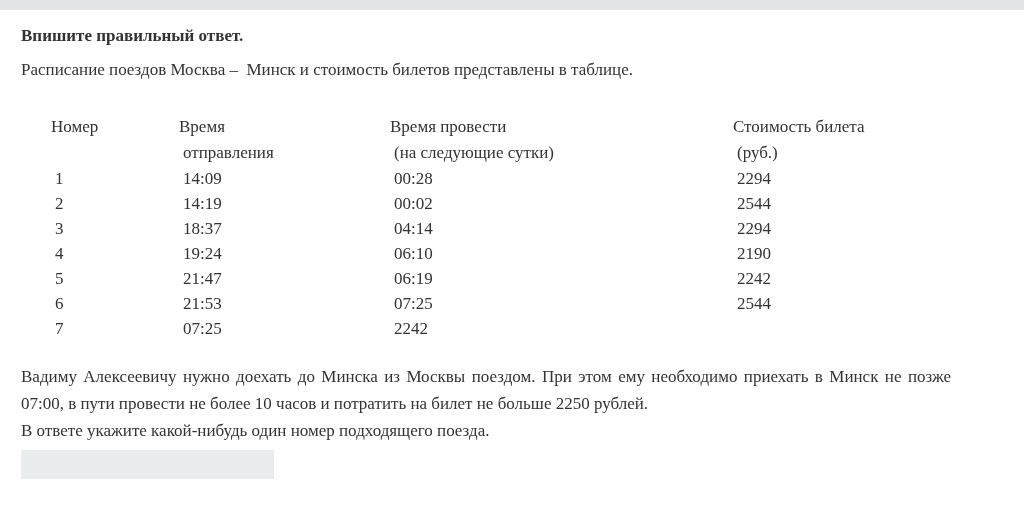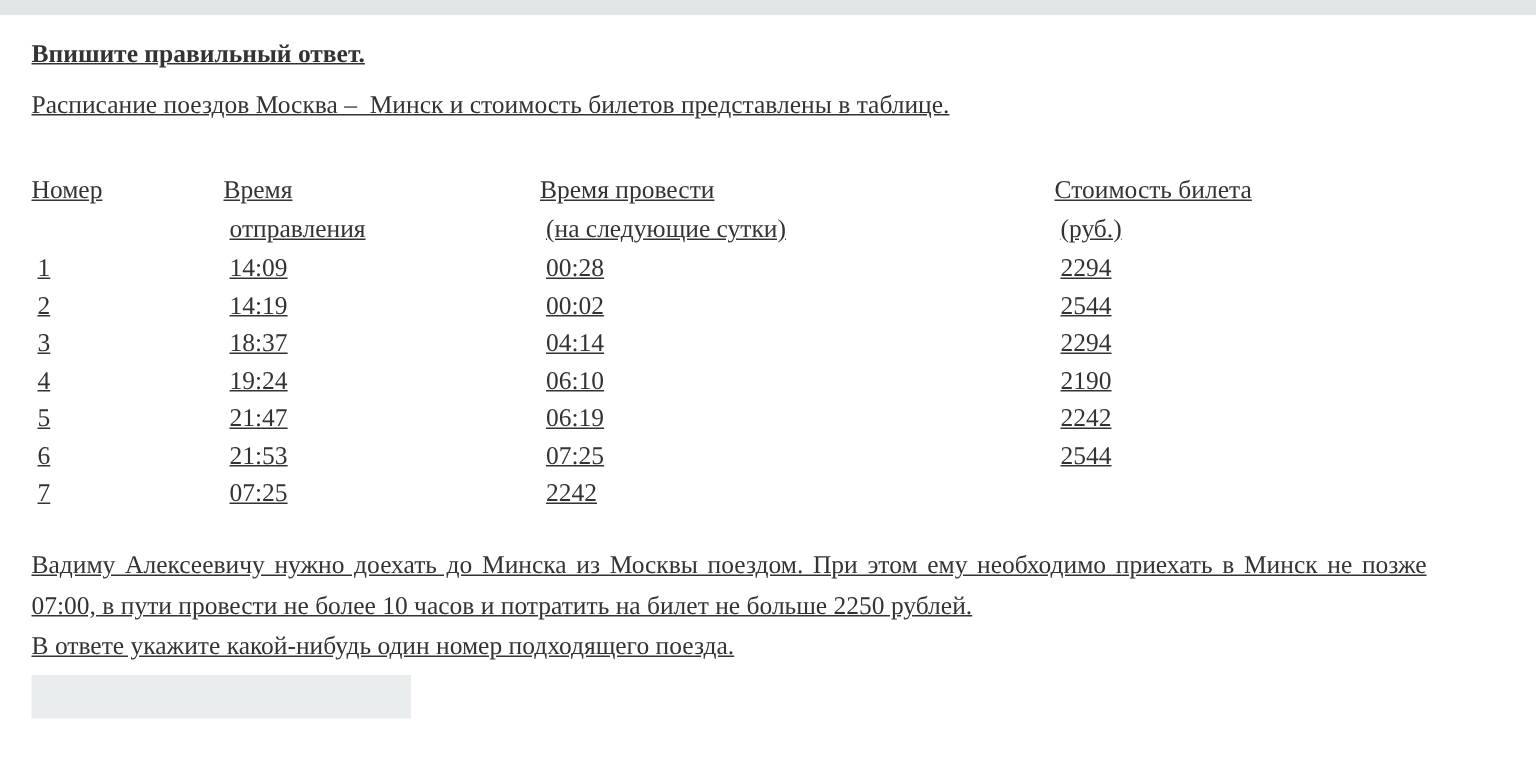--- a/index.html
+++ b/index.html
@@ -17,34 +17,34 @@
     color: #333333;
   }
   .top-bar {
     width: 100%;
     height: 10px;
     background: #e2e6e7;
   }
   .content {
     padding: 0 17px 0 21px;
     width: 968px;
-    text-decoration: underline;
   }
   .title {
     margin: 15px 0 0 0;
     font-weight: bold;
     line-height: 22px;
   }
   .intro {
     margin: 12px 0 0 0;
     line-height: 22px;
     white-space: pre-wrap;
   }
   .schedule-table {
     margin-top: 33px;
+    margin-left: 30px;
   }
   .thead-row, .tr {
     display: grid;
     grid-template-columns: 128px 211px 343px 1fr;
   }
   .thead-row {
     line-height: 26px;
   }
   .th .line2 {
     padding-left: 4px;

